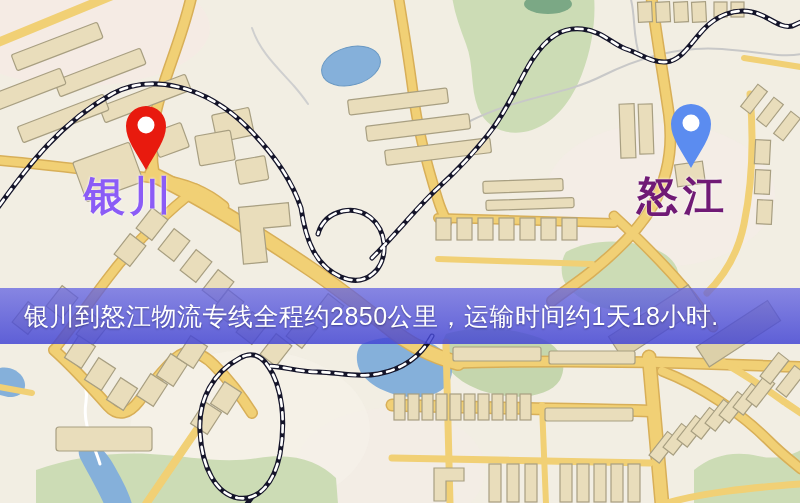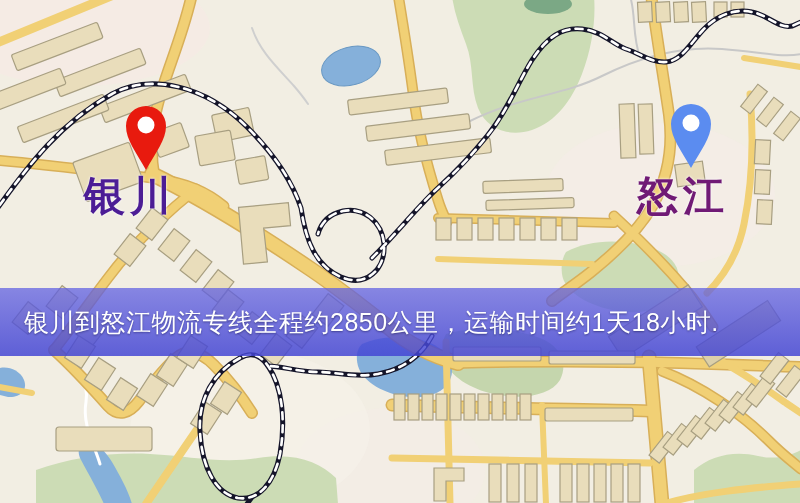--- a/index.html
+++ b/index.html
@@ -1,26 +1,26 @@
 <!DOCTYPE html>
 <html><head>
 <meta charset="utf-8">
 <style>
   html,body{margin:0;padding:0;}
   body{font-family:"Liberation Sans","DejaVu Sans",sans-serif;}
   .stage{position:relative;width:800px;height:503px;overflow:hidden;background:#f2eee3;}
   .map-svg{position:absolute;left:0;top:0;width:800px;height:503px;filter:blur(.35px) saturate(.97);}
-  .banner{position:absolute;left:0;top:288px;width:800px;height:68px;
+  .banner{position:absolute;left:0;top:288px;width:800px;height:56px;
     background:linear-gradient(rgba(97,97,226,.74),rgba(66,68,212,.84));
     display:flex;align-items:center;box-sizing:border-box;padding-left:24px;}
   .banner-text{color:#fff;font-size:25px;letter-spacing:.5px;white-space:nowrap;
     text-shadow:0 1px 2px rgba(10,10,60,.45);}
   .city-label{position:absolute;font-size:41px;font-weight:700;letter-spacing:5px;line-height:1;
     text-shadow:0 0 3px rgba(255,255,255,.85),0 0 1px rgba(255,255,255,.9);}
-  .label-origin{left:84px;top:176px;color:#4c1d95;}
+  .label-origin{left:84px;top:176px;color:#8b5cf6;}
   .label-dest{left:637px;top:176px;color:#701a75;}
   .pin{position:absolute;width:50px;height:70px;}
   .pin-origin{left:121px;top:102px;}
   .pin-dest{left:666px;top:100px;}
 </style>
 </head>
 <body>
 
 <div class="stage">
 

